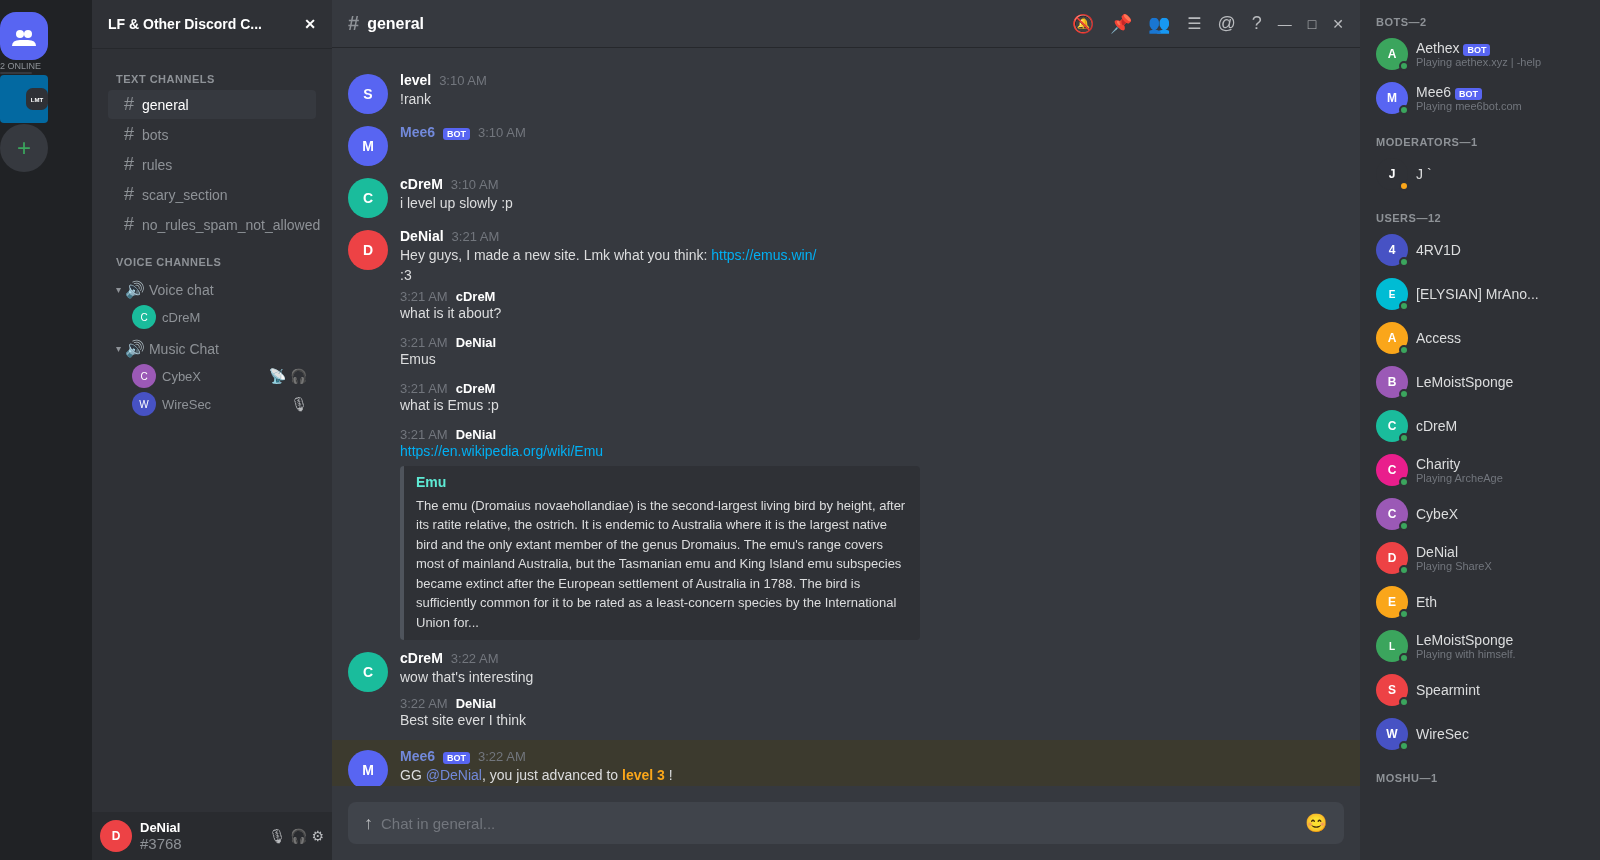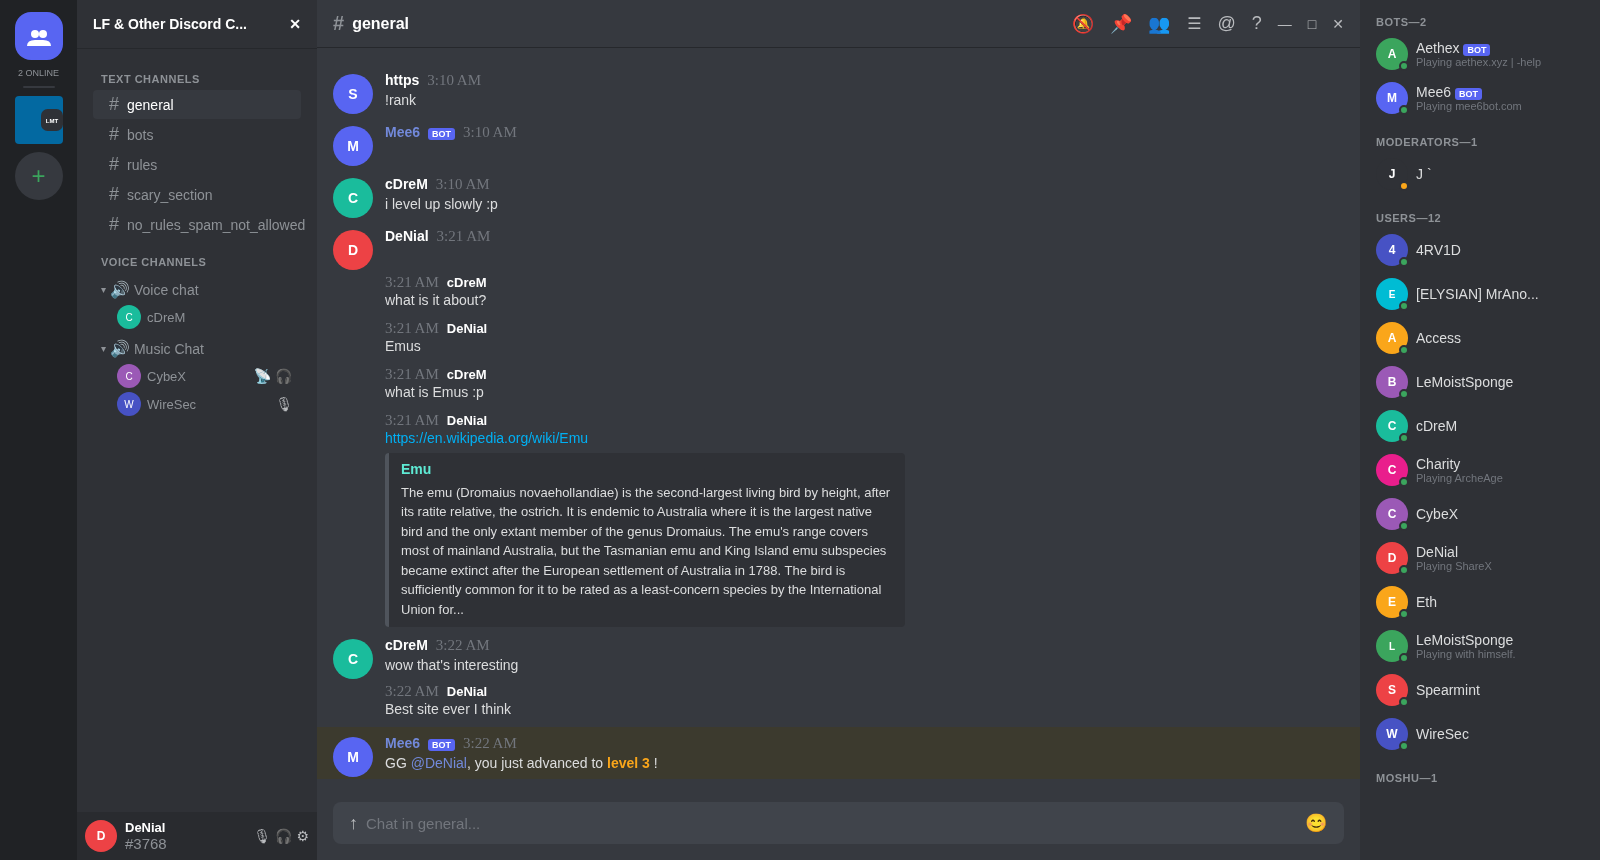--- a/index.html
+++ b/index.html
@@ -1,26 +1,26 @@
 <!DOCTYPE html>
 <html><head>
   <meta charset="utf-8">
   <style>
     * { margin: 0; padding: 0; box-sizing: border-box; }
     body { font-family: 'Whitney', 'Helvetica Neue', Arial, sans-serif; background: #36393f; color: #dcddde; font-size: 14px; display: flex; height: 860px; width: 1600px; overflow: hidden; }
 
     
     .server-sidebar {
-      width: 77px;
+      width: 92px;
       background: #202225;
       display: flex;
       flex-direction: column;
-      align-items: center;
+      align-items: flex-start;
       padding: 12px 0;
-      gap: 8px;
+      gap: 1px;
       overflow-y: auto;
     }
     .server-icon {
       width: 48px; height: 48px;
       border-radius: 50%;
       background: #36393f;
       display: flex; align-items: center; justify-content: center;
       cursor: pointer;
       color: #fff;
       font-size: 12px;
@@ -170,21 +170,21 @@
     .message-author.bot-name { color: #7289da; }
     .bot-badge {
       background: #5865f2;
       color: #fff;
       font-size: 9px;
       padding: 1px 4px;
       border-radius: 3px;
       font-weight: 700;
       text-transform: uppercase;
     }
-    .message-timestamp { font-size: 15px; color: #72767d; font-family: Liberation Serif, serif; }
+    .message-timestamp { font-size: 13px; color: #72767d; }
     .message-text { color: #dcddde; line-height: 1.4; }
     .message-text a { color: #00b0f4; text-decoration: none; }
     .mention { color: #7289da; }
     .level-up { color: #faa61a; font-weight: 700; }
 
     .embed {
       background: #2f3136;
       border-left: 4px solid #4f545c;
       border-radius: 4px;
       padding: 8px 12px;
@@ -401,21 +401,21 @@
       <span style="cursor:pointer;">✕</span>
     </div>
   </div>
 
   <div class="messages-container">
 
     <div class="message with-avatar">
       <div class="message-avatar av-blue">S</div>
       <div class="message-content">
         <div class="message-header">
-          <span class="message-author">https</span>
+          <span class="message-author">level</span>
           <span class="message-timestamp">3:10 AM</span>
         </div>
         <div class="message-text">!rank</div>
       </div>
     </div>
 
     <div class="message with-avatar">
       <div class="message-avatar av-blue">M</div>
       <div class="message-content">
         <div class="message-header">
@@ -437,20 +437,21 @@
       </div>
     </div>
 
     <div class="message with-avatar">
       <div class="message-avatar av-red">D</div>
       <div class="message-content">
         <div class="message-header">
           <span class="message-author">DeNial</span>
           <span class="message-timestamp">3:21 AM</span>
         </div>
+        <div class="message-text">Hey guys, I made a new site.  Lmk what you think: <a href="#">https://emus.win/</a><br>:3</div>
       </div>
     </div>
 
     <div class="message">
       <div class="message-avatar hidden"></div>
       <div class="message-content">
         <div style="display:flex;align-items:baseline;gap:8px;">
           <span class="message-timestamp">3:21 AM</span>
           <span class="message-author" style="font-size:13px;">cDreM</span>
         </div>

